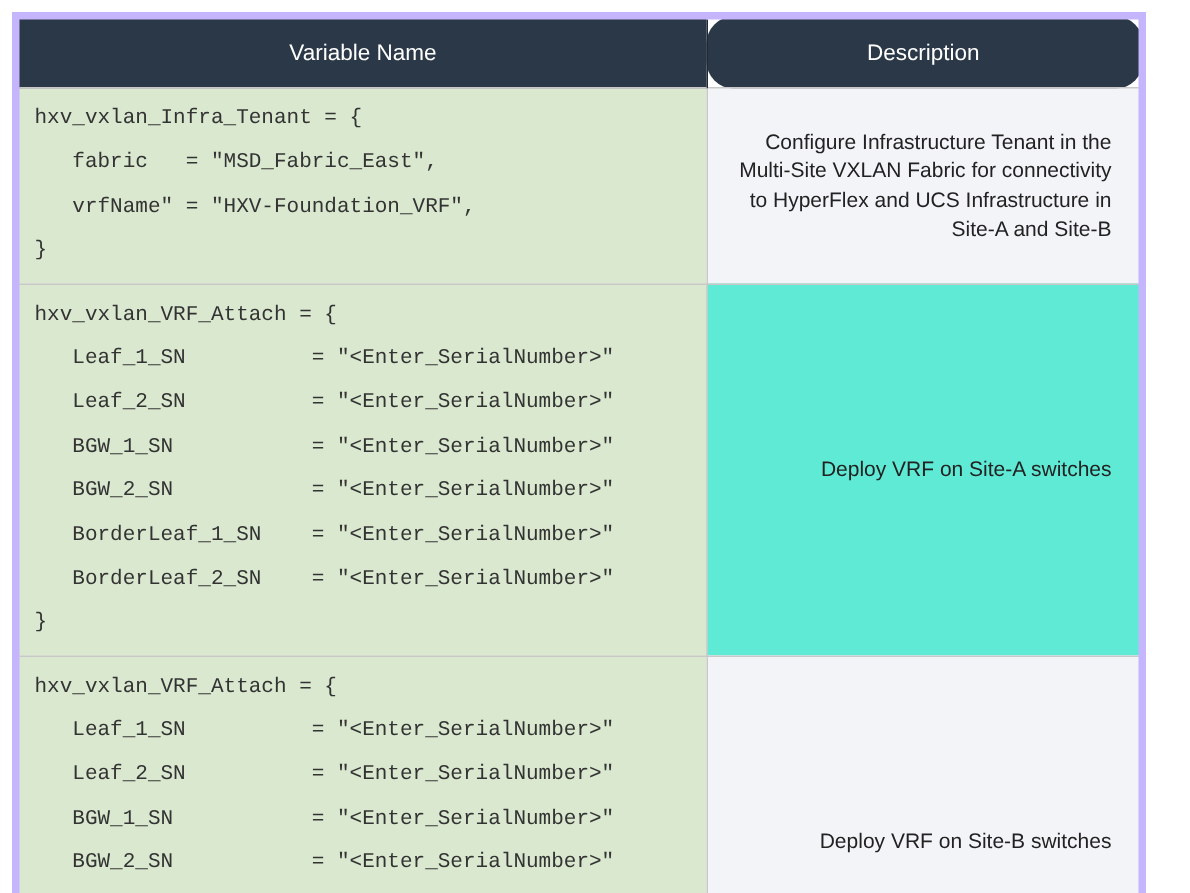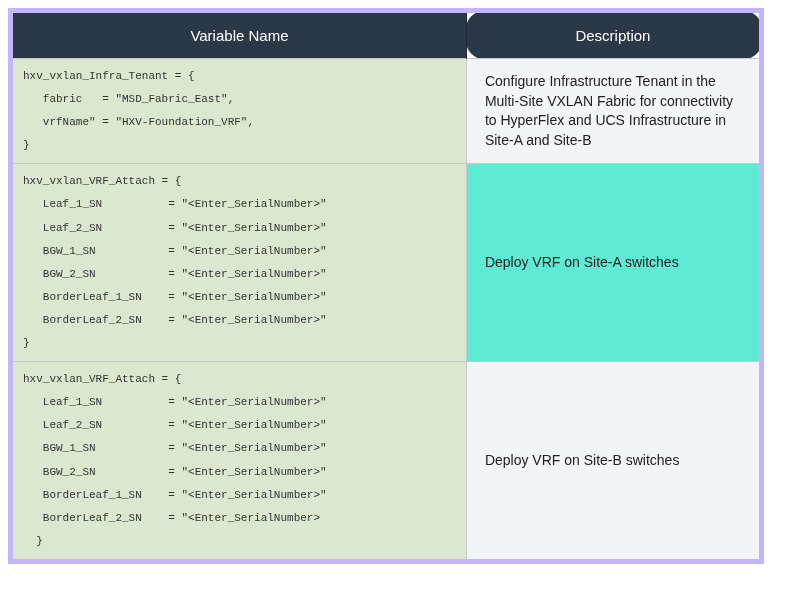--- a/index.html
+++ b/index.html
@@ -37,28 +37,28 @@
     .col-var {
       width: 467px;
     }
     .col-desc {
       width: 310px;
     }
     .code-cell {
       background: #d9e8cf;
       padding: 6px 10px 6px 10px;
       font-family: "Courier New", Courier, monospace;
-      font-size: 11px;
+      font-size: 14px;
       color: #333;
       white-space: pre;
       line-height: 2.1;
     }
     .desc-cell {
       background: #f3f4f8;
-      text-align: left;
+      text-align: right;
       font-size: 14px;
       color: #222;
       padding: 0 18px;
       line-height: 1.4;
     }
     .desc-cell.alt {
       background: #5eead4;
     }
   </style>
 </head>

